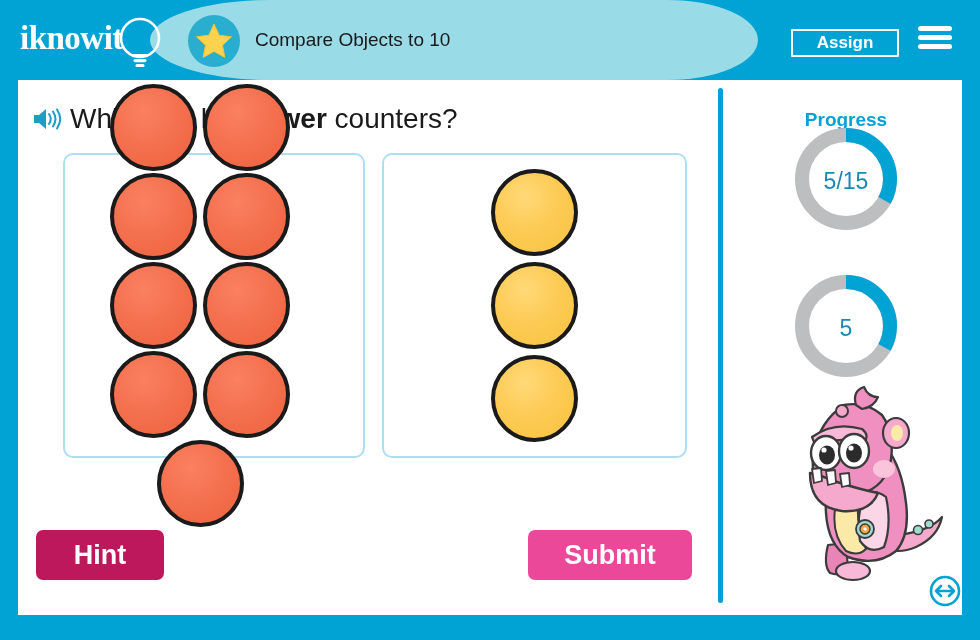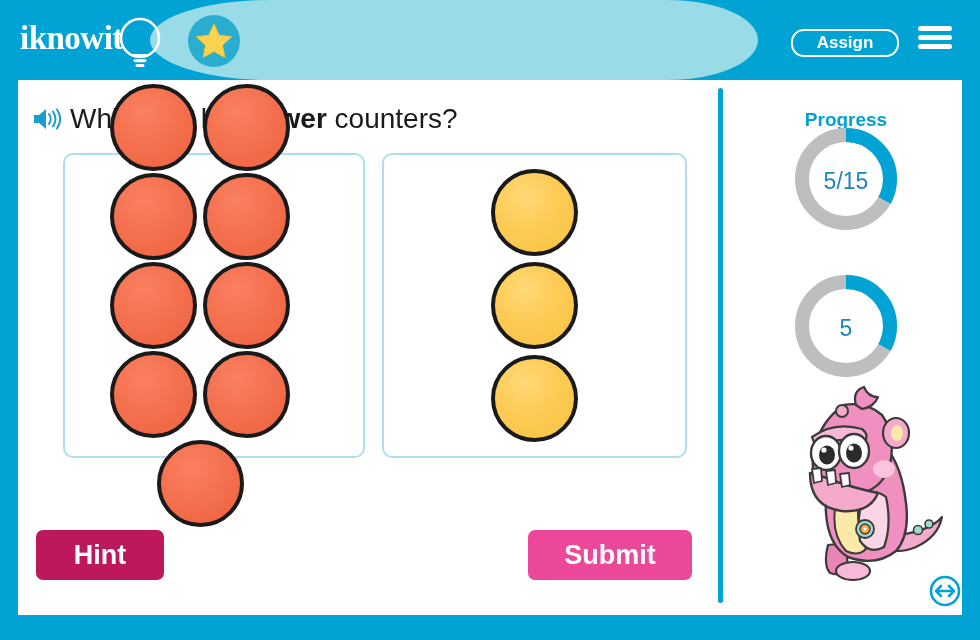--- a/index.html
+++ b/index.html
@@ -73,21 +73,21 @@
     font-size: 19px;
     color: #1a1a1a;
     white-space: nowrap;
   }
 
   #assign-button {
     position: absolute;
     left: 791px; top: 29px;
     width: 108px; height: 28px;
     border: 2px solid #ffffff;
-    border-radius: 13px;
+    border-radius: 1px;
     background: transparent;
     color: #ffffff;
     font-size: 17px;
     font-weight: bold;
     cursor: pointer;
     display: flex; align-items: center; justify-content: center;
   }
   #menu-button {
     position: absolute;
     left: 918px; top: 26px;
@@ -238,20 +238,21 @@
         <rect x="21.5" y="47" width="9" height="3" rx="1.5" fill="#ffffff"></rect>
       </svg>
     </div>
 
     <div id="star-badge">
       <svg width="38" height="38" viewBox="0 0 38 38">
         <path d="M19 2 L24.2 13.3 L36.5 14.8 L27.5 23.2 L29.8 35.4 L19 29.4 L8.2 35.4 L10.5 23.2 L1.5 14.8 L13.8 13.3 Z" fill="#fcd24f" stroke="#f5c430" stroke-width="1" stroke-linejoin="round"></path>
       </svg>
     </div>
 
+    <div id="lesson-title">Compare Objects to 10</div>
 
     <div id="assign-button">
       <span>Assign</span>
     </div>
 
     <div id="menu-button">
       <span></span>
       <span></span>
       <span></span>
     </div>

